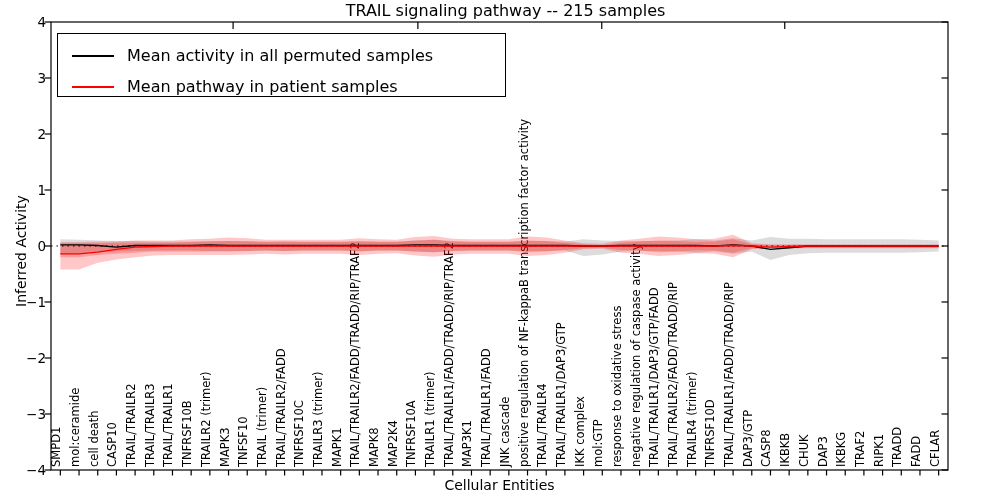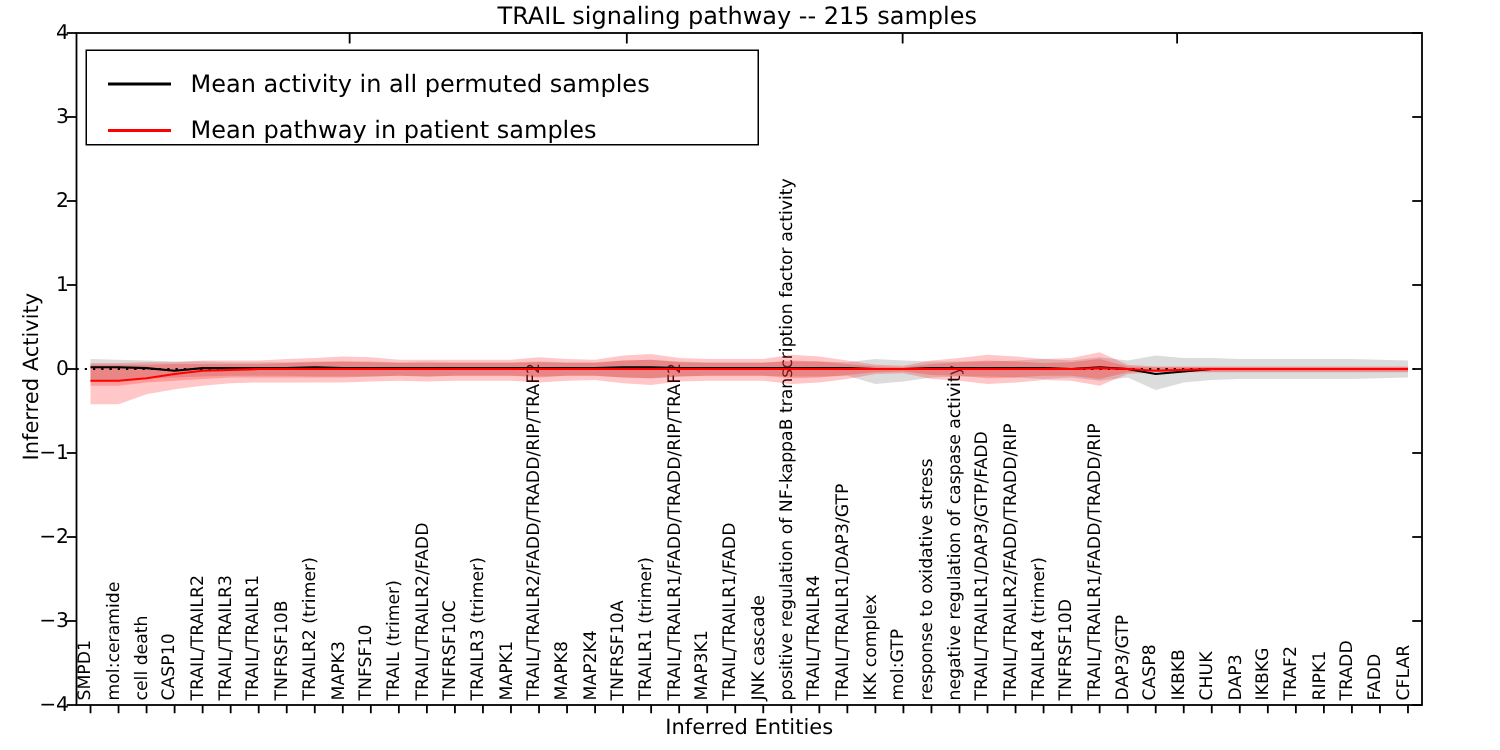--- a/index.html
+++ b/index.html
@@ -1,18 +1,18 @@
 <!DOCTYPE html>
 <html><head>
 <meta charset="utf-8">
 <style>
   html,body{margin:0;padding:0;background:#ffffff;}
   .fig{position:relative;width:1000px;height:500px;background:#ffffff;
        font-family:"DejaVu Sans","Liberation Sans",sans-serif;color:#000;overflow:hidden;}
-  .title{position:absolute;top:1px;left:43px;width:897px;text-align:center;
+  .title{position:absolute;top:1px;left:57px;width:897px;text-align:center;
          font-size:16px;color:#000;}
   .xlabel{position:absolute;top:477px;left:51px;width:897px;text-align:center;font-size:14px;}
   .ylabel{position:absolute;top:0;left:0;transform:translate(13px,307px) rotate(-90deg);
           transform-origin:0 0;font-size:14px;white-space:nowrap;}
   .ytick{position:absolute;left:12px;width:34px;text-align:right;font-size:13.5px;
          height:16px;line-height:16px;}
   .xtick{position:absolute;transform-origin:0 0;transform:rotate(-90deg);
          font-size:11.5px;line-height:13px;white-space:nowrap;}
   .xticks,.yticks{position:absolute;top:0;left:0;}
   svg.plot{position:absolute;top:0;left:0;z-index:2;}
@@ -22,21 +22,21 @@
   .legend-row{display:flex;align-items:center;height:30px;padding-left:14px;margin-top:12px;}
   .legend-swatch{width:42px;height:2px;margin-right:13px;flex:0 0 42px;}
   .legend-label{font-size:16px;}
 </style>
 </head>
 <body>
 
 <div class="fig">
   <div class="title">TRAIL signaling pathway -- 215 samples</div>
   <div class="ylabel">Inferred Activity</div>
-  <div class="xlabel">Inferred Entities</div>
+  <div class="xlabel">Cellular Entities</div>
 
   <div class="xticks" id="xticklabels">
       <div class="xtick" style="left: 50.3438px; top: 467px;">SMPD1</div>
       <div class="xtick" style="left: 69.0312px; top: 467px;">mol:ceramide</div>
       <div class="xtick" style="left: 87.7188px; top: 467px;">cell death</div>
       <div class="xtick" style="left: 106.406px; top: 467px;">CASP10</div>
       <div class="xtick" style="left: 125.094px; top: 467px;">TRAIL/TRAILR2</div>
       <div class="xtick" style="left: 143.781px; top: 467px;">TRAIL/TRAILR3</div>
       <div class="xtick" style="left: 162.469px; top: 467px;">TRAIL/TRAILR1</div>
       <div class="xtick" style="left: 181.156px; top: 467px;">TNFRSF10B</div>

